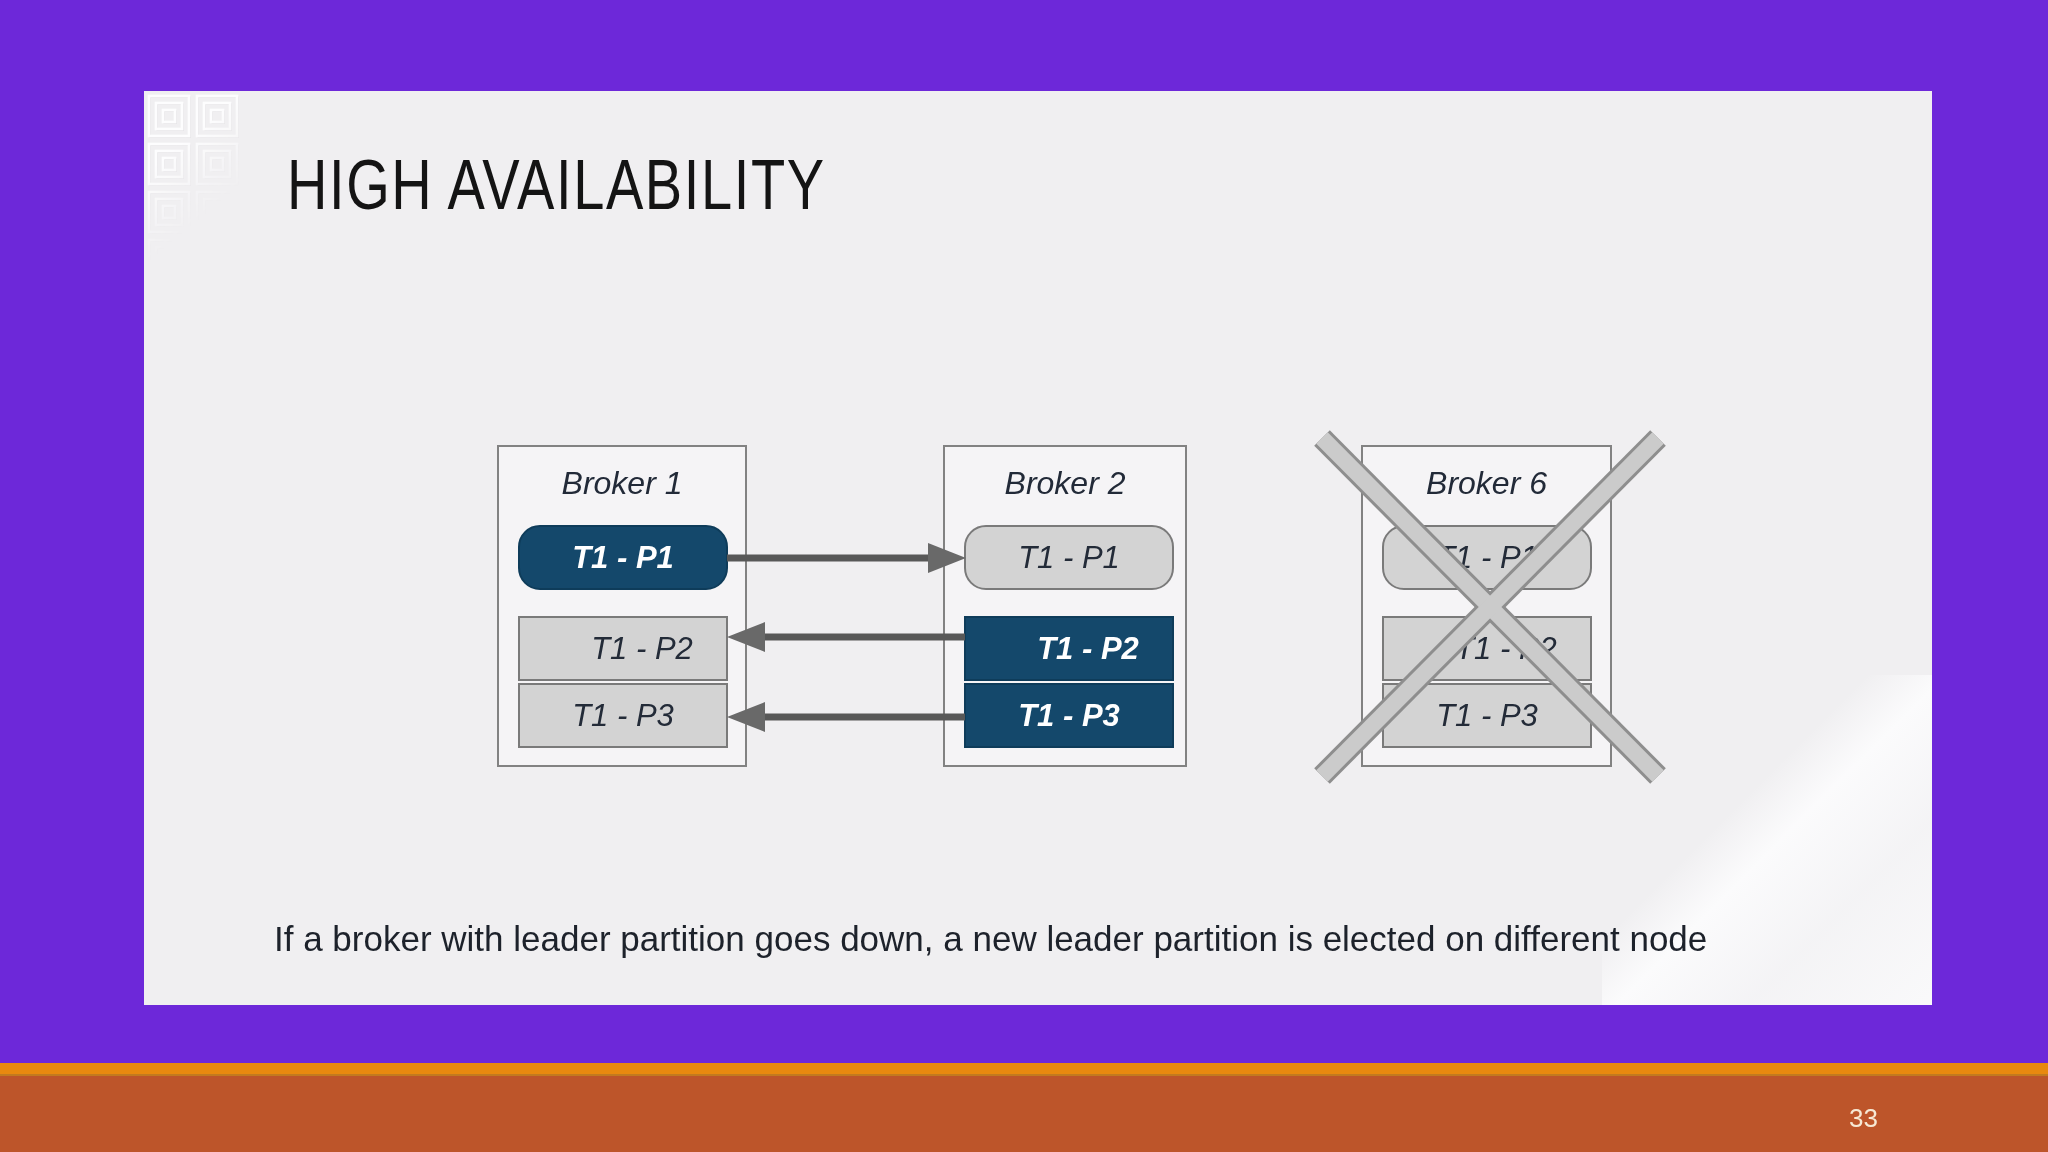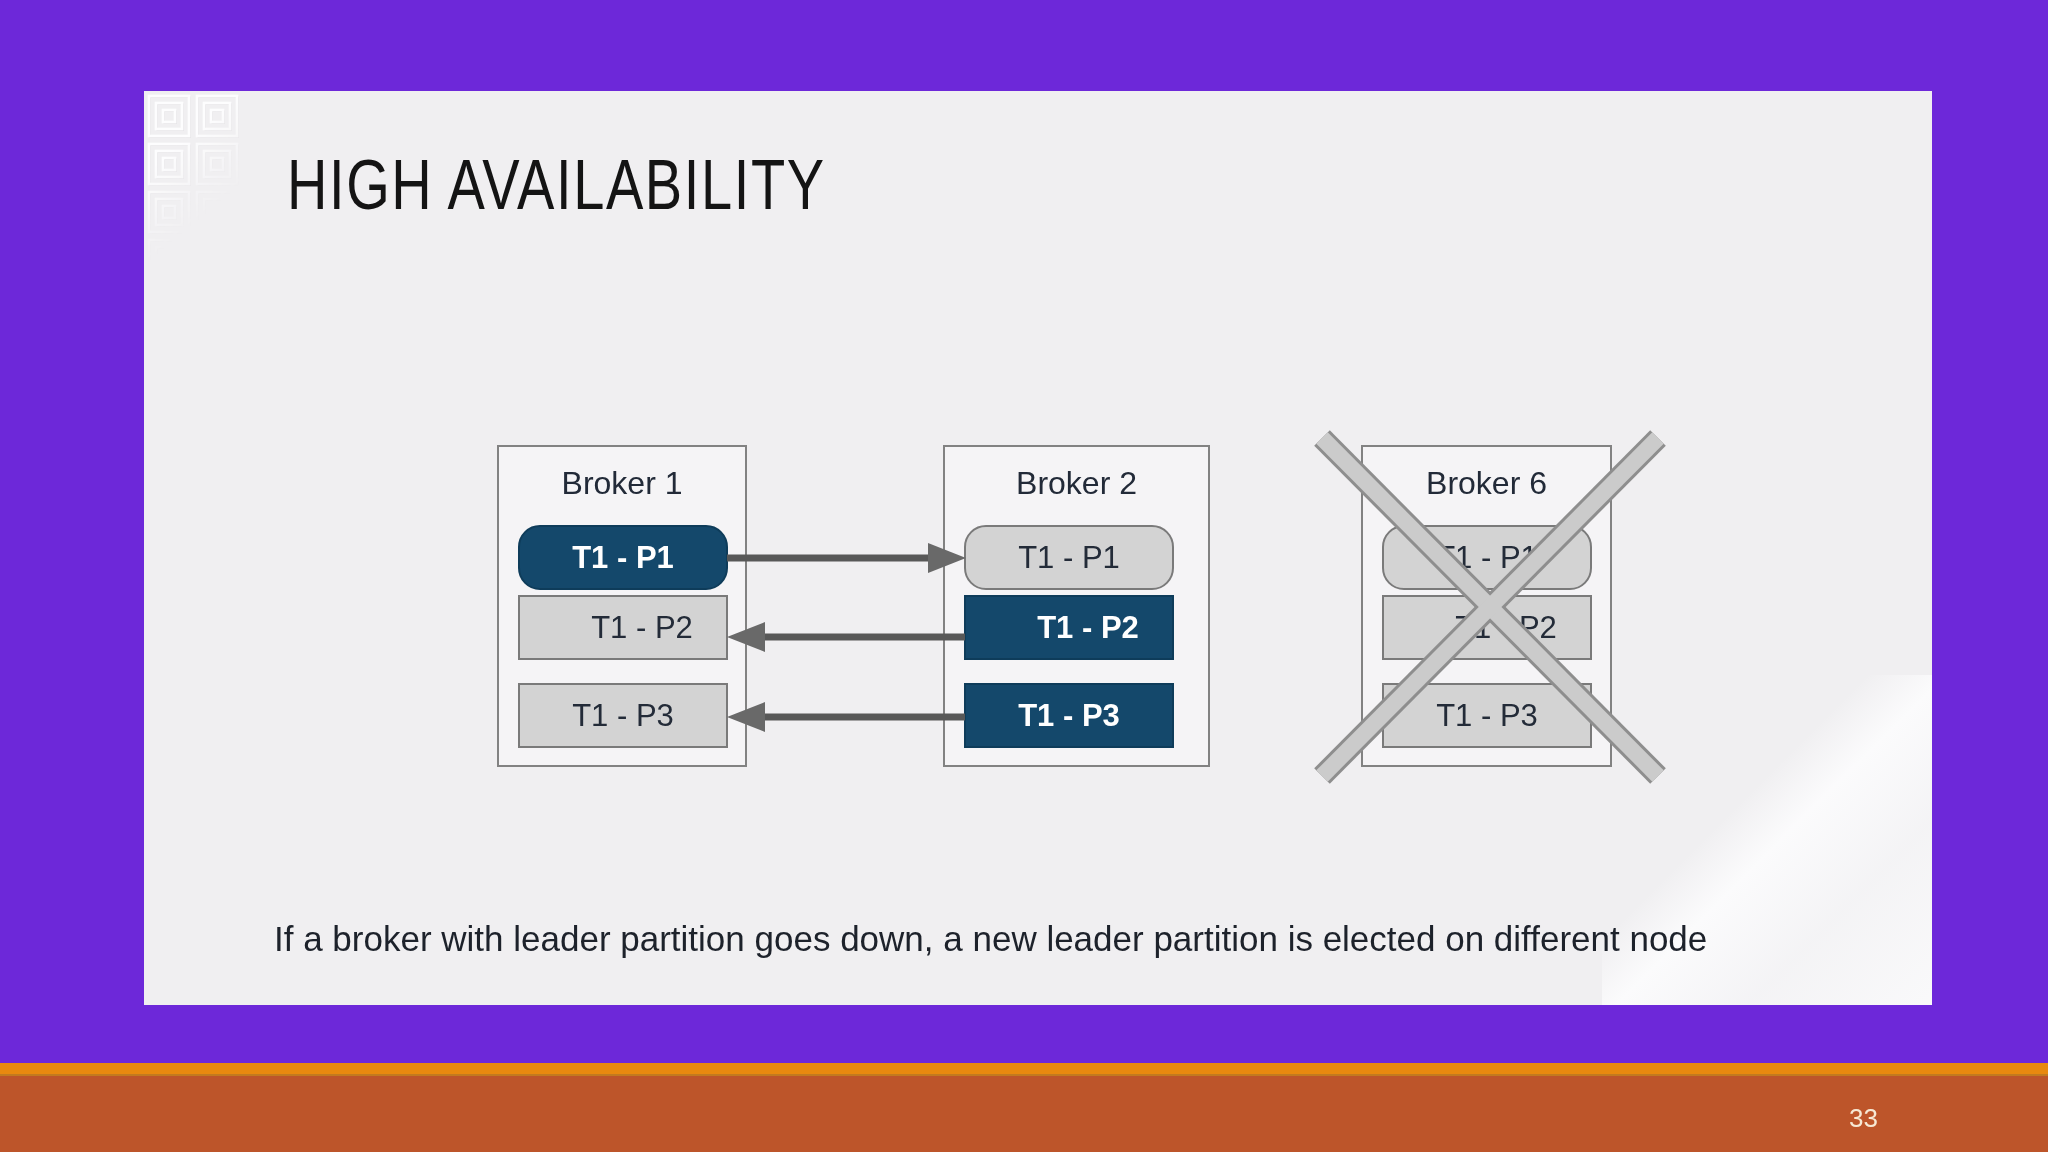--- a/index.html
+++ b/index.html
@@ -16,29 +16,29 @@
 
   
   .corner-sheen { position:absolute; right:0; bottom:0; width:330px; height:330px;
     background:linear-gradient(135deg, rgba(255,255,255,0) 40%, rgba(253,253,254,0.85) 52%, rgba(247,247,249,0.55) 72%, rgba(251,251,252,0.85) 100%); }
 
   .slide-title { position:absolute; left:143px; top:54px; font-size:70px; font-weight:400;
     color:#141414; letter-spacing:2px; white-space:nowrap;
     transform:scaleX(0.8); transform-origin:left center; }
 
   
-  .broker { position:absolute; top:354px; height:322px; background:#f5f4f6; border:2px solid #828282; }
+  .broker { position:absolute; top:354px; height:322px; background:#f5f4f6; border:2px solid #828282;font-style:italic; }
   .broker-1 { left:353px;  width:250px; }
-  .broker-2 { left:799px;  width:267px; }
+  .broker-2 { left:799px;  width:244px; }
   .broker-3 { left:1217px; width:251px; }
   .broker-name { position:absolute; top:18px; left:0; width:100%; text-align:center;
     font-size:32px; color:#222a38; }
   .partition { position:absolute; left:19px; width:210px; height:65px;
     display:flex; align-items:center; justify-content:center; font-size:31px; white-space:nowrap; }
-  .pr-0 { top:78px;border-radius:22px; } .pr-1 { top:148px;padding-left:38px; } .pr-2 { top:236px; }
+  .pr-0 { top:78px;border-radius:22px; } .pr-1 { top:169px;padding-left:38px; } .pr-2 { top:236px; }
   .leader  { background:#14486b; border:2px solid #0e3c5a; color:#ffffff; font-weight:700; }
   .replica { background:#d3d3d3; border:2px solid #7a7a7a; color:#232b38; font-weight:400; }
 
   .arrows-overlay, .cross-overlay { position:absolute; pointer-events:none; }
   .arrows-overlay { left:0; top:0; width:1788px; height:914px; }
   .cross-overlay  { left:1160px; top:330px; width:372px; height:372px; }
 
   .caption { position:absolute; left:130px; top:828px; font-size:35px; color:#1d222b; white-space:nowrap; }
 
   

